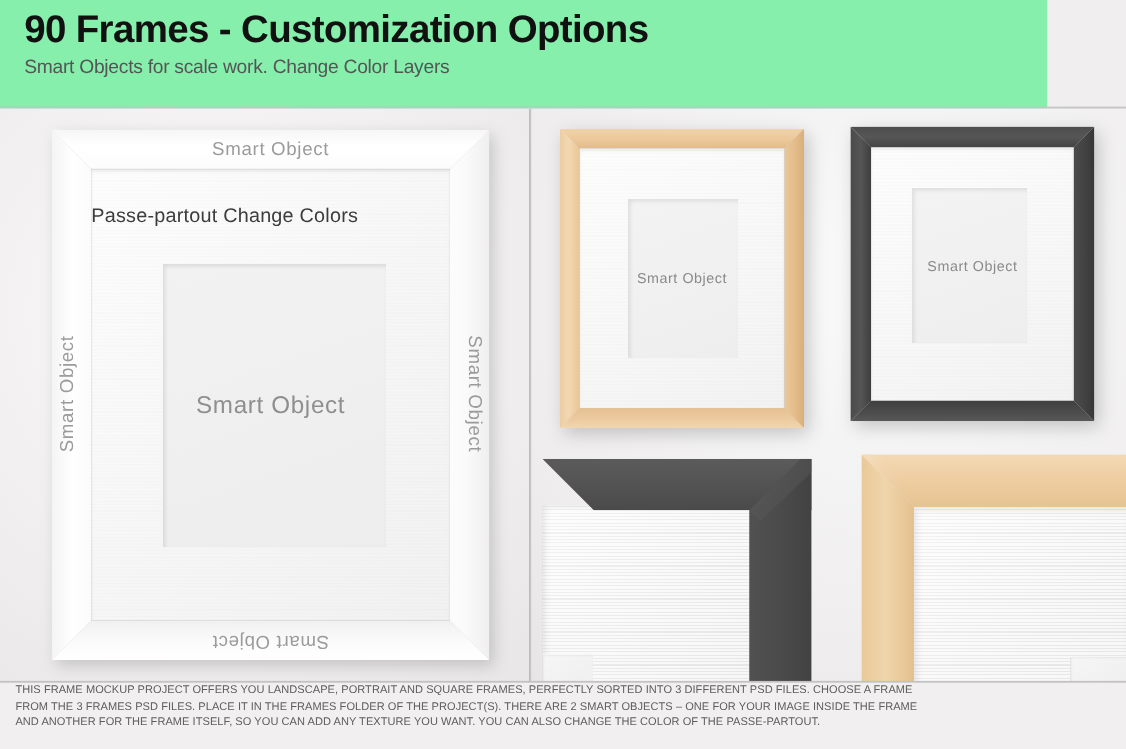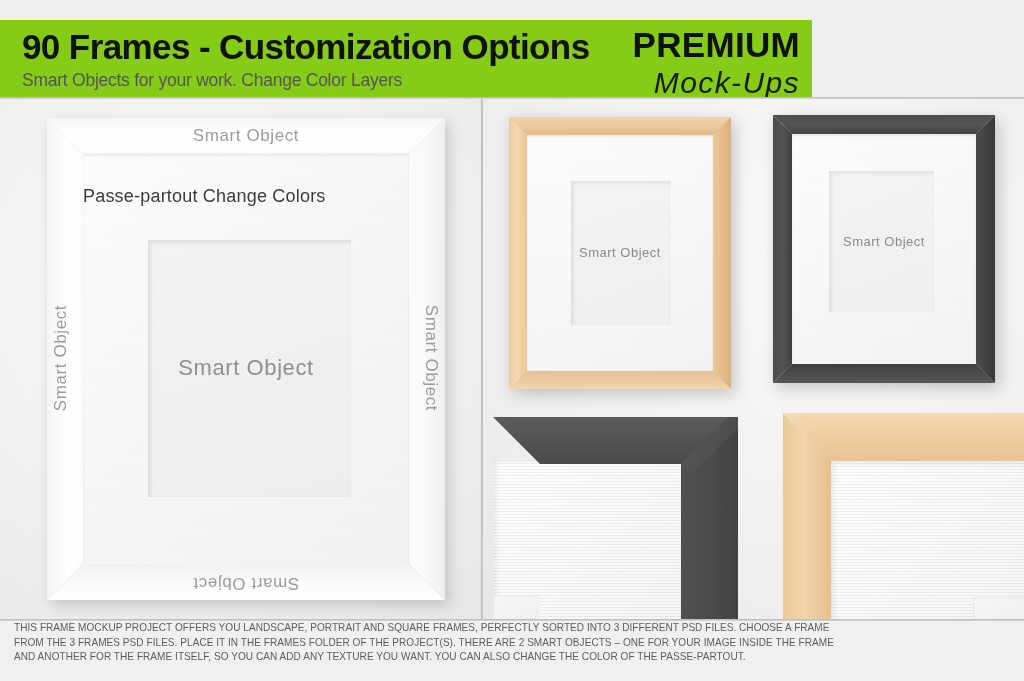--- a/index.html
+++ b/index.html
@@ -17,23 +17,22 @@
     position: relative;
     width: 1024px;
     height: 681px;
     background: #f0eeee;
   }
 
   
   #header {
     position: absolute;
     left: 0; top: 0;
-    width: 812px; height: 99px;
-    background: #84cc16;
-    margin-top: 20px;
+    width: 952px; height: 99px;
+    background: #86efac;
   }
   #header-left {
     position: absolute;
     left: 22px; top: 6px;
     width: 760px;
   }
   #title {
     font-size: 35px;
     font-weight: bold;
     letter-spacing: -0.6px;
@@ -342,25 +341,21 @@
   }
 </style>
 </head>
 <body>
 
 <div id="page">
 
   <div id="header">
     <div id="header-left">
       <div id="title">90 Frames - Customization Options</div>
-      <div id="subtitle-1">Smart Objects for your work. Change Color Layers</div>
-    </div>
-    <div id="header-right">
-      <div id="premium">PREMIUM</div>
-      <div id="mockups">Mock-Ups</div>
+      <div id="subtitle-1">Smart Objects for scale work. Change Color Layers</div>
     </div>
   </div>
   <div class="hrule" id="rule-top"></div>
 
   <div id="stage">
 
     <div id="panel-left"></div>
     <div id="panel-right"></div>
     <div id="vdivider"></div>
 

